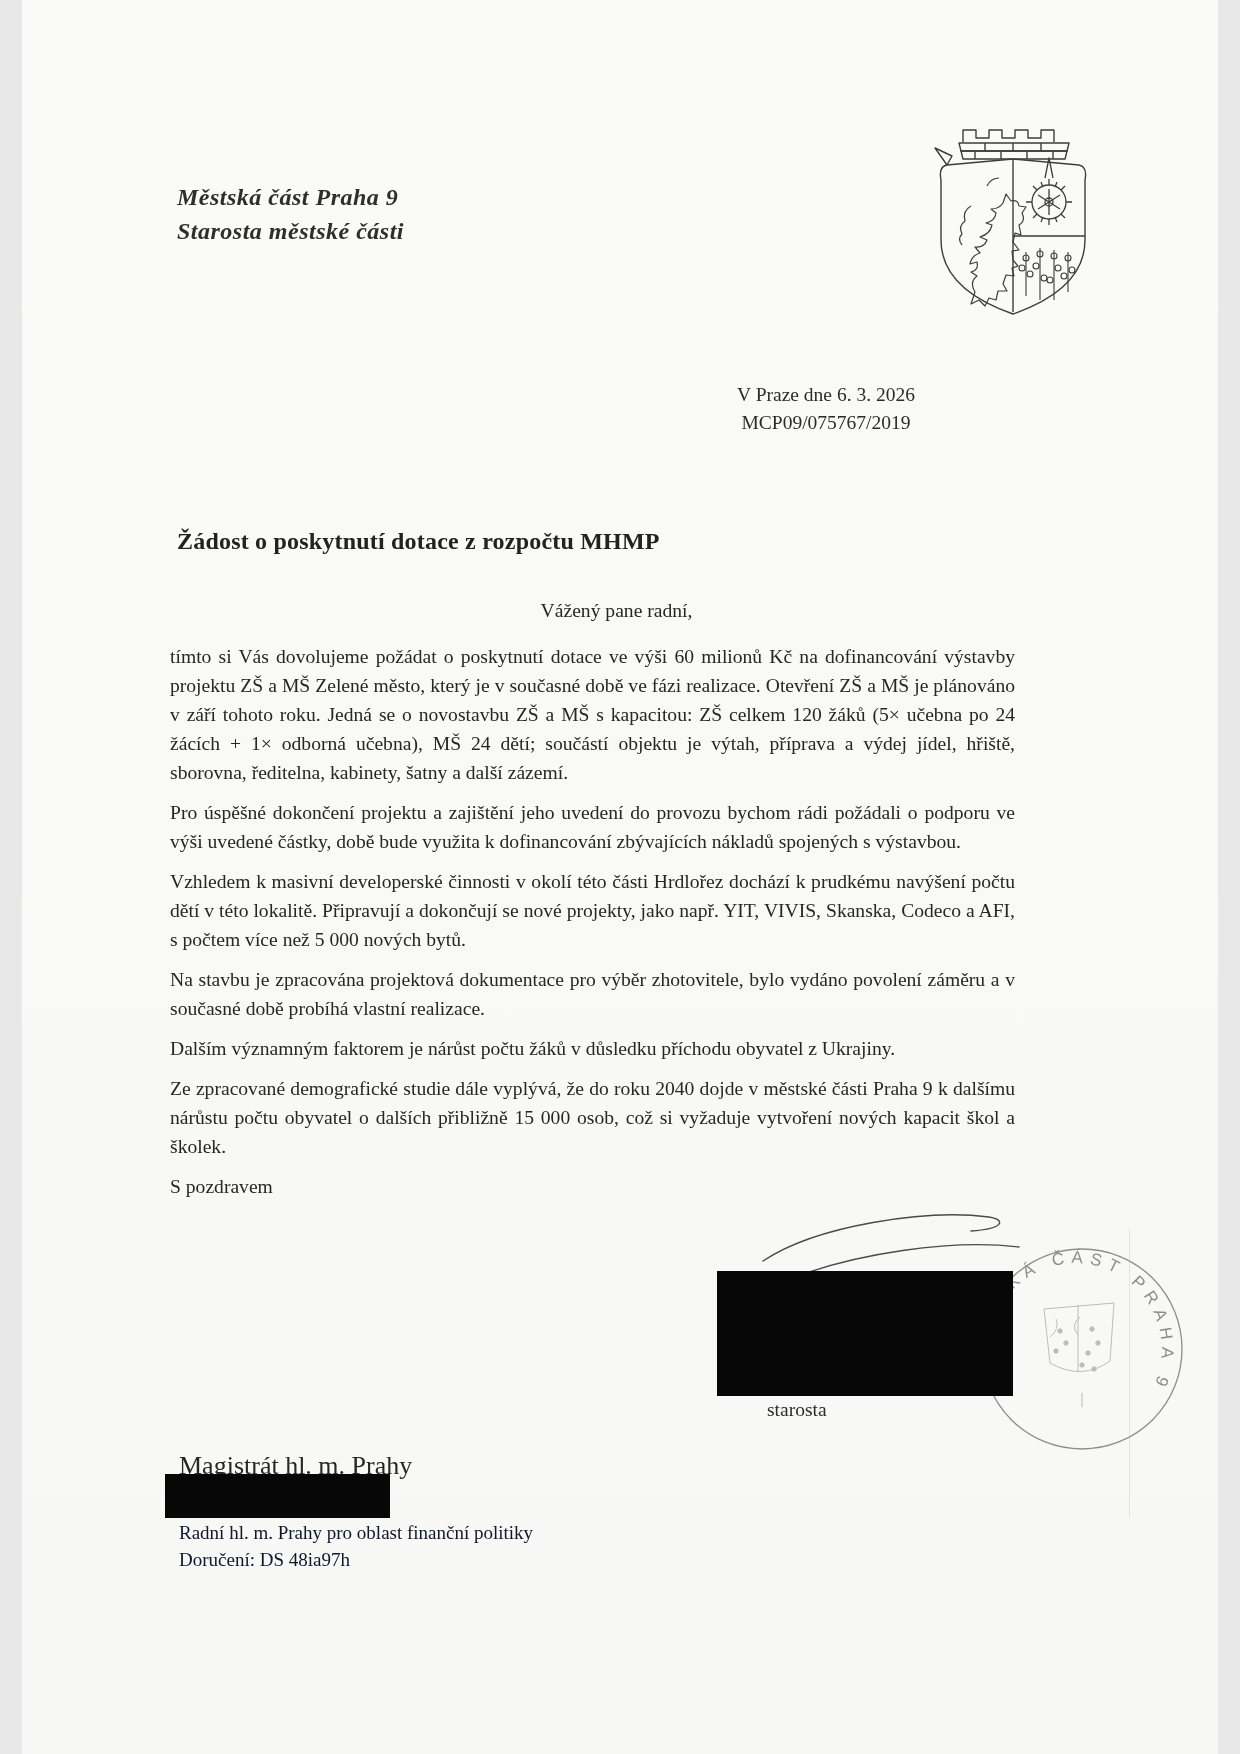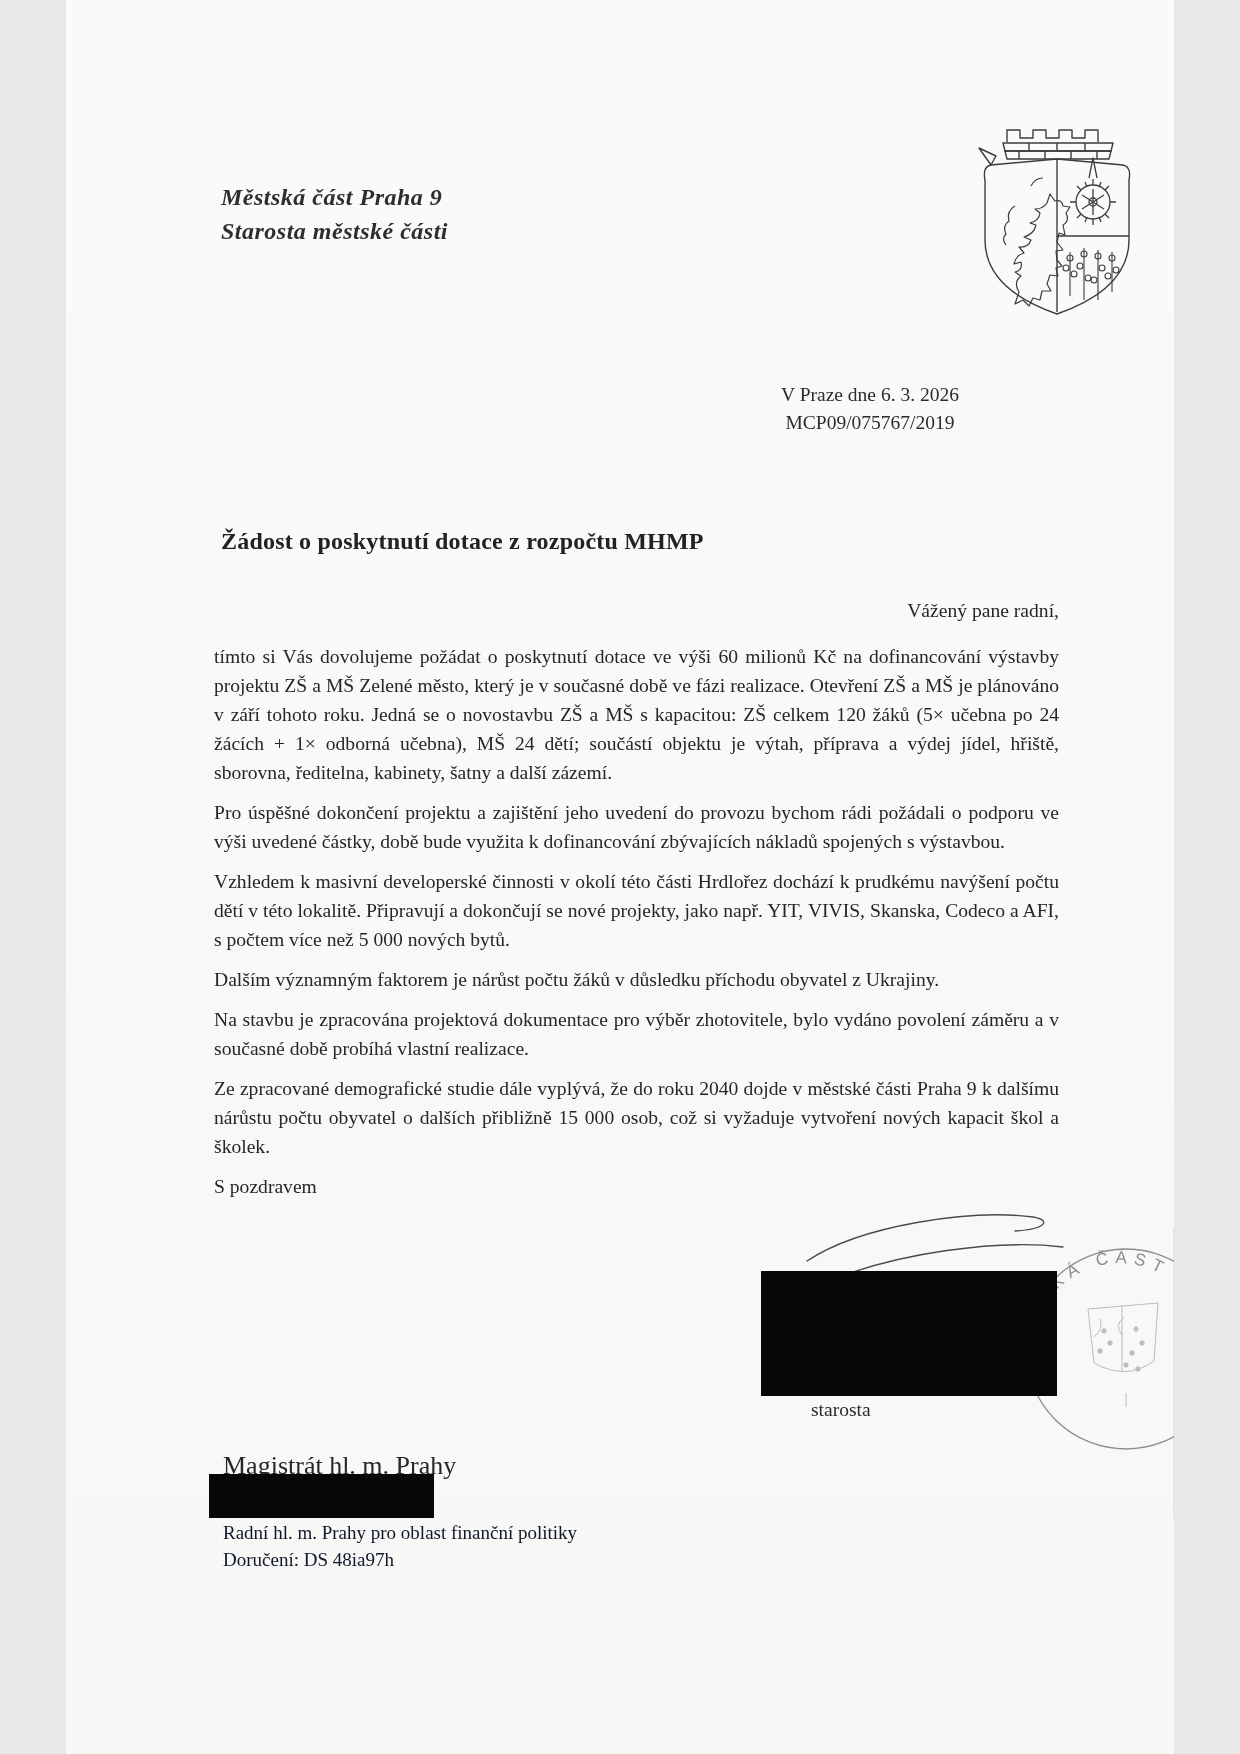--- a/index.html
+++ b/index.html
@@ -1,18 +1,18 @@
 <!DOCTYPE html>
 <html lang="cs"><head>
 <meta charset="utf-8">
 <style>
   html,body{margin:0;padding:0;background:#e8e8e8;}
   .page{
     position:relative;
-    width:1108px;height:1754px;
+    width:1196px;height:1754px;
     margin:0 auto;
     background:#fcfcfb;
     font-family:"Liberation Serif","DejaVu Serif",serif;
     color:#262626;
     overflow:hidden;
   }
   
   .page::before{
     content:"";position:absolute;inset:0;
     background:linear-gradient(180deg,rgba(0,0,0,0.008),rgba(0,0,0,0.02));
@@ -30,21 +30,21 @@
   }
   .subject{
     position:absolute;left:155px;top:528px;
     font-size:24px;font-weight:bold;color:#222;letter-spacing:.2px;
   }
   .bodytext{
     position:absolute;left:148px;top:596px;width:845px;
     font-size:19.6px;line-height:29px;color:#262626;
   }
   .bodytext p{margin:0 0 11px 0;text-align:justify;}
-  .bodytext p.salutation{margin-bottom:17px;text-align:right;margin-left:48px;}
+  .bodytext p.salutation{margin-bottom:17px;text-align:center;margin-left:48px;}
   .bodytext p.closing{margin-top:6px;text-align:left;}
   .stamp{position:absolute;left:952px;top:1243px;}
   .flourish{position:absolute;left:735px;top:1195px;}
   .redact-signature{
     position:absolute;left:695px;top:1271px;width:296px;height:125px;
     background:#070707;
   }
   .sig-title{
     position:absolute;left:745px;top:1399px;
     font-size:19.5px;color:#2b2b2b;text-align:right;
@@ -130,22 +130,22 @@
     <div>MCP09/075767/2019</div>
   </div>
 
   <div class="subject">Žádost o poskytnutí dotace z rozpočtu MHMP</div>
 
   <div class="bodytext">
     <p class="salutation">Vážený pane radní,</p>
     <p>tímto si Vás dovolujeme požádat o poskytnutí dotace ve výši 60 milionů Kč na dofinancování výstavby projektu ZŠ a MŠ Zelené město, který je v současné době ve fázi realizace. Otevření ZŠ a MŠ je plánováno v září tohoto roku. Jedná se o novostavbu ZŠ a MŠ s kapacitou: ZŠ celkem 120 žáků (5× učebna po 24 žácích + 1× odborná učebna), MŠ 24 dětí; součástí objektu je výtah, příprava a výdej jídel, hřiště, sborovna, ředitelna, kabinety, šatny a další zázemí.</p>
     <p>Pro úspěšné dokončení projektu a zajištění jeho uvedení do provozu bychom rádi požádali o podporu ve výši uvedené částky, době bude využita k dofinancování zbývajících nákladů spojených s výstavbou.</p>
     <p>Vzhledem k masivní developerské činnosti v okolí této části Hrdlořez dochází k prudkému navýšení počtu dětí v této lokalitě. Připravují a dokončují se nové projekty, jako např. YIT, VIVIS, Skanska, Codeco a AFI, s počtem více než 5 000 nových bytů.</p>
+    <p>Na stavbu je zpracována projektová dokumentace pro výběr zhotovitele, bylo vydáno povolení záměru a v současné době probíhá vlastní realizace.</p>
     <p>Dalším významným faktorem je nárůst počtu žáků v důsledku příchodu obyvatel z Ukrajiny.</p>
-    <p>Na stavbu je zpracována projektová dokumentace pro výběr zhotovitele, bylo vydáno povolení záměru a v současné době probíhá vlastní realizace.</p>
     <p>Ze zpracované demografické studie dále vyplývá, že do roku 2040 dojde v městské části Praha 9 k dalšímu nárůstu počtu obyvatel o dalších přibližně 15 000 osob, což si vyžaduje vytvoření nových kapacit škol a školek.</p>
     <p class="closing">S pozdravem</p>
   </div>
 
   <div class="scanline"></div>
 
   <svg class="stamp" width="216" height="216" viewBox="0 0 216 216">
     <g fill="none" stroke="#8d8d8d">
       <circle cx="108" cy="106" r="100" stroke-width="1.3"></circle>
       <path id="stampArc" d="M27 63 A 86 86 0 1 1 176 150" fill="none" stroke="none"></path>

